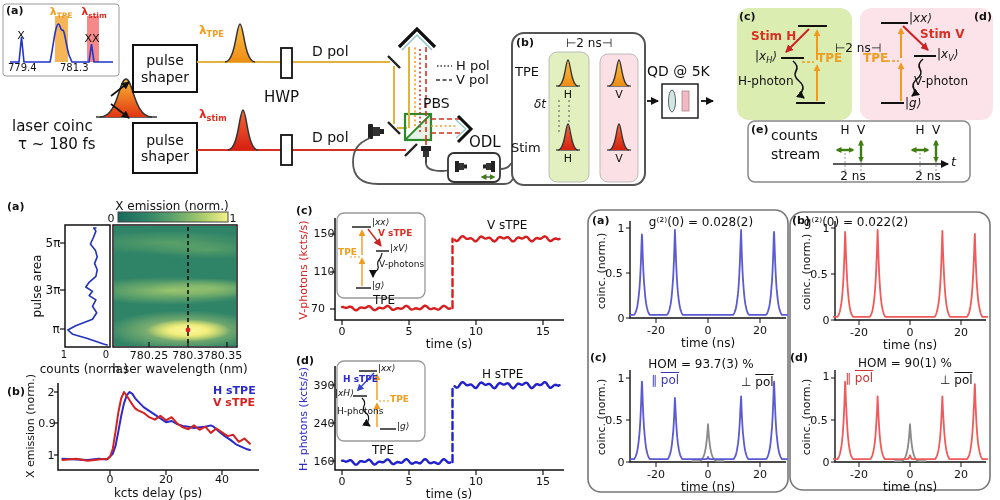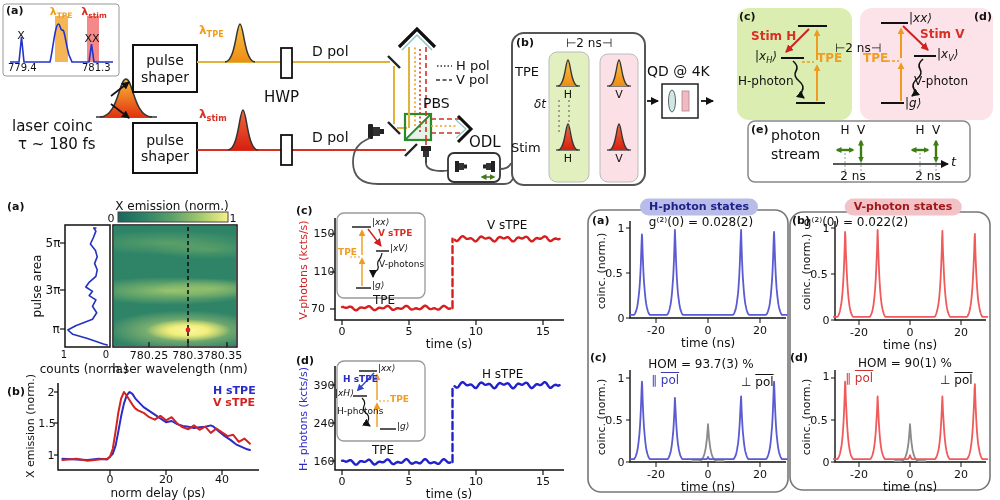--- a/index.html
+++ b/index.html
@@ -360,21 +360,21 @@
       <polyline points="61.7,91.2 62.0,91.2 62.2,91.2 62.5,91.2 62.7,91.2 63.0,91.2 63.2,91.2 63.5,91.2 63.7,91.2 64.0,91.2 64.2,91.2 64.5,91.2 64.8,91.2 65.0,91.2 65.3,91.2 65.5,91.2 65.8,91.2 66.0,91.2 66.3,91.2 66.5,91.2 66.8,91.2 67.1,91.2 67.3,91.2 67.6,91.2 67.8,91.2 68.1,91.2 68.3,91.1 68.6,91.0 68.8,90.9 69.1,90.8 69.3,90.7 69.6,90.5 69.9,90.3 70.1,90.1 70.4,89.9 70.6,89.6 70.9,89.4 71.1,89.1 71.4,88.7 71.6,88.3 71.9,87.9 72.2,87.4 72.4,86.9 72.7,86.3 72.9,85.6 73.2,84.9 73.4,84.0 73.7,83.1 73.9,82.0 74.2,80.9 74.4,79.6 74.7,78.1 75.0,76.5 75.2,74.6 75.5,72.6 75.7,70.3 76.0,67.8 76.2,64.9 76.5,61.7 76.7,58.2 77.0,54.2 77.3,58.2 77.5,61.7 77.8,64.9 78.0,67.8 78.3,70.3 78.5,72.6 78.8,74.6 79.0,76.5 79.3,78.1 79.5,79.6 79.8,80.9 80.1,82.0 80.3,83.1 80.6,84.0 80.8,84.9 81.1,85.6 81.3,86.3 81.6,86.9 81.8,87.4 82.1,87.9 82.4,88.3 82.6,88.7 82.9,89.1 83.1,89.4 83.4,89.6 83.6,89.9 83.9,90.1 84.1,90.3 84.4,90.5 84.6,90.7 84.9,90.8 85.2,90.9 85.4,91.0 85.7,91.1 85.9,91.2 86.2,91.2 86.4,91.2 86.7,91.2 86.9,91.2 87.2,91.2 87.5,91.2 87.7,91.2 88.0,91.2 88.2,91.2 88.5,91.2 88.7,91.2 89.0,91.2 89.2,91.2 89.5,91.2 89.7,91.2 90.0,91.2 90.3,91.2 90.5,91.2 90.8,91.2 91.0,91.2 91.3,91.2 91.5,91.2 91.8,91.2 92.0,91.2 92.3,91.2" fill="none" stroke="#8a8a8a" stroke-width="1.8" stroke-linejoin="round" stroke-linecap="round"></polyline>
       <polyline points="0.5,89.1 0.8,89.1 1.1,89.1 1.4,89.1 1.7,89.1 2.0,89.1 2.3,89.1 2.6,89.1 2.9,89.1 3.3,89.1 3.6,89.1 3.9,89.1 4.2,89.1 4.5,89.1 4.8,88.7 5.1,88.3 5.4,87.7 5.7,87.1 6.0,86.4 6.3,85.6 6.6,84.7 6.9,83.7 7.2,82.5 7.5,81.1 7.8,79.6 8.2,77.8 8.5,75.8 8.8,73.5 9.1,70.8 9.4,67.8 9.7,64.3 10.0,60.4 10.3,55.9 10.6,50.7 10.9,44.9 11.2,38.1 11.5,30.5 11.8,21.7 12.1,11.7 12.4,15.1 12.7,24.7 13.0,33.1 13.4,40.5 13.7,46.9 14.0,52.5 14.3,57.5 14.6,61.8 14.9,65.5 15.2,68.9 15.5,71.7 15.8,74.3 16.1,76.5 16.4,78.4 16.7,80.1 17.0,81.6 17.3,82.9 17.6,84.0 17.9,85.0 18.2,85.9 18.6,86.7 18.9,87.3 19.2,87.9 19.5,88.4 19.8,88.9 20.1,89.1 20.4,89.1 20.7,89.1 21.0,89.1 21.3,89.1 21.6,89.1 21.9,89.1 22.2,89.1 22.5,89.1 22.8,89.1 23.1,89.1 23.5,89.1 23.8,89.1 24.1,89.1 24.4,89.1 24.7,89.1 25.0,89.1 25.3,89.1 25.6,89.1 25.9,89.1 26.2,89.1 26.5,89.1 26.8,89.1 27.1,89.1 27.4,89.1 27.7,89.1 28.0,89.1 28.3,89.1 28.7,89.1 29.0,89.1 29.3,89.1 29.6,89.1 29.9,89.1 30.2,89.1 30.5,89.1 30.8,89.1 31.1,89.1 31.4,89.1 31.7,89.1 32.0,89.1 32.3,89.1 32.6,89.1 32.9,89.1 33.2,89.1 33.5,89.1 33.9,89.1 34.2,89.1 34.5,89.1 34.8,89.1 35.1,89.1 35.4,89.1 35.7,89.1 36.0,89.1 36.3,89.1 36.6,89.1 36.9,89.1 37.2,89.1 37.5,88.9 37.8,88.5 38.1,88.0 38.4,87.4 38.8,86.8 39.1,86.0 39.4,85.2 39.7,84.2 40.0,83.1 40.3,81.8 40.6,80.4 40.9,78.7 41.2,76.8 41.5,74.7 41.8,72.2 42.1,69.4 42.4,66.2 42.7,62.5 43.0,58.3 43.3,53.4 43.6,47.9 44.0,41.7 44.3,34.5 44.6,26.3 44.9,31.9 45.2,39.4 45.5,45.9 45.8,51.7 46.1,56.7 46.4,61.1 46.7,65.0 47.0,68.4 47.3,71.3 47.6,73.9 47.9,76.1 48.2,78.1 48.5,79.9 48.8,81.4 49.2,82.7 49.5,83.9 49.8,84.9 50.1,85.8 50.4,86.5 50.7,87.2 51.0,87.8 51.3,88.3 51.6,88.8 51.9,89.1 52.2,89.1 52.5,89.1 52.8,89.1 53.1,89.1 53.4,89.1 53.7,89.1 54.1,89.1 54.4,89.1 54.7,89.1 55.0,89.1 55.3,89.1 55.6,89.1 55.9,89.1 56.2,89.1 56.5,89.1 56.8,89.1 57.1,89.1 57.4,89.1 57.7,89.1 58.0,89.1 58.3,89.1 58.6,89.1 58.9,89.1 59.3,89.1 59.6,89.1 59.9,89.1 60.2,89.1 60.5,89.1 60.8,89.1 61.1,89.1 61.4,89.1 61.7,89.1 62.0,89.1 62.3,89.1 62.6,89.1 62.9,89.1 63.2,89.1 63.5,89.1 63.8,89.1 64.1,89.1 64.5,89.1 64.8,89.1 65.1,89.1 65.4,89.1 65.7,89.1 66.0,89.1 66.3,89.1 66.6,89.1 66.9,89.1 67.2,89.1 67.5,89.1 67.8,89.1 68.1,89.1 68.4,89.1 68.7,89.1 69.0,89.1 69.4,89.1 69.7,89.1 70.0,89.1 70.3,89.1 70.6,89.1 70.9,89.1 71.2,89.1 71.5,89.1 71.8,89.1 72.1,89.1 72.4,89.1 72.7,89.1 73.0,89.1 73.3,89.1 73.6,89.1 73.9,89.1 74.2,89.1 74.6,89.1 74.9,89.1 75.2,89.0 75.5,88.5 75.8,88.1 76.1,87.5 76.4,86.9 76.7,86.1 77.0,85.3 77.3,86.1 77.6,86.9 77.9,87.5 78.2,88.1 78.5,88.5 78.8,89.0 79.1,89.1 79.4,89.1 79.8,89.1 80.1,89.1 80.4,89.1 80.7,89.1 81.0,89.1 81.3,89.1 81.6,89.1 81.9,89.1 82.2,89.1 82.5,89.1 82.8,89.1 83.1,89.1 83.4,89.1 83.7,89.1 84.0,89.1 84.3,89.1 84.7,89.1 85.0,89.1 85.3,89.1 85.6,89.1 85.9,89.1 86.2,89.1 86.5,89.1 86.8,89.1 87.1,89.1 87.4,89.1 87.7,89.1 88.0,89.1 88.3,89.1 88.6,89.1 88.9,89.1 89.2,89.1 89.5,89.1 89.9,89.1 90.2,89.1 90.5,89.1 90.8,89.1 91.1,89.1 91.4,89.1 91.7,89.1 92.0,89.1 92.3,89.1 92.6,89.1 92.9,89.1 93.2,89.1 93.5,89.1 93.8,89.1 94.1,89.1 94.4,89.1 94.7,89.1 95.1,89.1 95.4,89.1 95.7,89.1 96.0,89.1 96.3,89.1 96.6,89.1 96.9,89.1 97.2,89.1 97.5,89.1 97.8,89.1 98.1,89.1 98.4,89.1 98.7,89.1 99.0,89.1 99.3,89.1 99.6,89.1 100.0,89.1 100.3,89.1 100.6,89.1 100.9,89.1 101.2,89.1 101.5,89.1 101.8,89.1 102.1,89.1 102.4,88.8 102.7,88.3 103.0,87.8 103.3,87.2 103.6,86.5 103.9,85.8 104.2,84.9 104.5,83.9 104.8,82.7 105.2,81.4 105.5,79.9 105.8,78.1 106.1,76.1 106.4,73.9 106.7,71.3 107.0,68.4 107.3,65.0 107.6,61.1 107.9,56.7 108.2,51.7 108.5,45.9 108.8,39.4 109.1,31.9 109.4,26.3 109.7,34.5 110.0,41.7 110.4,47.9 110.7,53.4 111.0,58.3 111.3,62.5 111.6,66.2 111.9,69.4 112.2,72.2 112.5,74.7 112.8,76.8 113.1,78.7 113.4,80.4 113.7,81.8 114.0,83.1 114.3,84.2 114.6,85.2 114.9,86.0 115.3,86.8 115.6,87.4 115.9,88.0 116.2,88.5 116.5,88.9 116.8,89.1 117.1,89.1 117.4,89.1 117.7,89.1 118.0,89.1 118.3,89.1 118.6,89.1 118.9,89.1 119.2,89.1 119.5,89.1 119.8,89.1 120.1,89.1 120.5,89.1 120.8,89.1 121.1,89.1 121.4,89.1 121.7,89.1 122.0,89.1 122.3,89.1 122.6,89.1 122.9,89.1 123.2,89.1 123.5,89.1 123.8,89.1 124.1,89.1 124.4,89.1 124.7,89.1 125.0,89.1 125.3,89.1 125.7,89.1 126.0,89.1 126.3,89.1 126.6,89.1 126.9,89.1 127.2,89.1 127.5,89.1 127.8,89.1 128.1,89.1 128.4,89.1 128.7,89.1 129.0,89.1 129.3,89.1 129.6,89.1 129.9,89.1 130.2,89.1 130.6,89.1 130.9,89.1 131.2,89.1 131.5,89.1 131.8,89.1 132.1,89.1 132.4,89.1 132.7,89.1 133.0,89.1 133.3,89.1 133.6,89.1 133.9,89.1 134.2,89.0 134.5,88.5 134.8,88.0 135.1,87.5 135.4,86.8 135.8,86.1 136.1,85.2 136.4,84.3 136.7,83.2 137.0,81.9 137.3,80.5 137.6,78.8 137.9,76.9 138.2,74.8 138.5,72.3 138.8,69.5 139.1,66.3 139.4,62.7 139.7,58.5 140.0,53.7 140.3,48.3 140.6,42.0 141.0,34.9 141.3,26.8 141.6,17.5 141.9,14.1 142.2,23.8 142.5,32.3 142.8,39.8 143.1,46.3 143.4,52.0 143.7,57.0 144.0,61.4 144.3,65.2 144.6,68.5 144.9,71.5 145.2,74.0 145.5,76.3 145.9,78.2 146.2,79.9 146.5,81.5 146.8,82.8 147.1,83.9 147.4,84.9 147.7,85.8 148.0,86.6 148.3,87.3 148.6,87.9 148.9,88.4 149.2,88.8 149.5,89.1 149.8,89.1 150.1,89.1 150.4,89.1 150.7,89.1 151.1,89.1 151.4,89.1 151.7,89.1 152.0,89.1 152.3,89.1 152.6,89.1 152.9,89.1 153.2,89.1 153.5,89.1 153.8,89.1 154.1,89.1 154.4,89.1" fill="none" stroke="#ef5a5a" stroke-width="1.8" stroke-linejoin="round" stroke-linecap="round"></polyline>
     </svg>
 
   <span class="lb s11 b" style="left:6px;top:5px">(a)</span>
   <span class="lb s11 b or ctr" style="left:61px;top:6px"><span>λ</span><sub>TPE</sub></span>
   <span class="lb s11 b rd ctr" style="left:94px;top:6px"><span>λ</span><sub>stim</sub></span>
   <span class="lb s11 ctr" style="left:21px;top:30px">X</span>
   <span class="lb s11 ctr" style="left:92px;top:33px">XX</span>
   <span class="lb s10" style="left:8px;top:63px">779.4</span>
-  <span class="lb s10" style="left:82px;top:63px">781.3</span>
+  <span class="lb s10" style="left:60px;top:63px">781.3</span>
   <span class="lb s15" style="left:12px;top:119px">laser coinc</span>
   <span class="lb s15" style="left:18px;top:137px">τ ~ 180 fs</span>
   <div class="boxtxt" style="left:133px;top:45px;width:64px;height:47px">
       <span>pulse</span>
       <span>shaper</span>
     </div>
   <div class="boxtxt" style="left:133px;top:123px;width:64px;height:50px">
       <span>pulse</span>
       <span>shaper</span>
     </div>
@@ -389,36 +389,36 @@
   <span class="lb s15" style="left:469px;top:135px">ODL</span>
   <span class="lb s11 b" style="left:516px;top:37px">(b)</span>
   <span class="lb s12 ctr" style="left:589px;top:37px">⊢2 ns⊣</span>
   <span class="lb s13" style="left:515px;top:65px">TPE</span>
   <span class="lb s12 i" style="left:534px;top:98px">δt</span>
   <span class="lb s13" style="left:511px;top:141px">Stim</span>
   <span class="lb s11 ctr" style="left:568px;top:89px">H</span>
   <span class="lb s11 ctr" style="left:619px;top:89px">V</span>
   <span class="lb s11 ctr" style="left:568px;top:153px">H</span>
   <span class="lb s11 ctr" style="left:619px;top:153px">V</span>
-  <span class="lb s14" style="left:647px;top:64px">QD @ 4K</span>
+  <span class="lb s14" style="left:647px;top:64px">QD @ 5K</span>
   <span class="lb s11 b" style="left:739px;top:11px">(c)</span>
   <span class="lb s12 b rd" style="left:751px;top:30px">Stim H</span>
   <span class="lb s12 i" style="left:755px;top:50px"><span>|x</span><sub>H</sub><span>⟩</span></span>
   <span class="lb s12 b or" style="left:817px;top:52px">TPE</span>
   <span class="lb s12" style="left:738px;top:75px">H-photon</span>
   <span class="lb s12 ctr" style="left:858px;top:42px">⊢2 ns⊣</span>
   <span class="lb s11 b" style="left:974px;top:11px">(d)</span>
   <span class="lb s12 i" style="left:909px;top:12px">|xx⟩</span>
   <span class="lb s12 b rd" style="left:920px;top:28px">Stim V</span>
   <span class="lb s12 b or" style="left:863px;top:52px">TPE</span>
   <span class="lb s12 i" style="left:937px;top:48px"><span>|x</span><sub>V</sub><span>⟩</span></span>
   <span class="lb s12" style="left:914px;top:75px">V-photon</span>
   <span class="lb s12 i" style="left:905px;top:97px">|g⟩</span>
   <span class="lb s11 b" style="left:751px;top:124px">(e)</span>
-  <span class="lb s14" style="left:771px;top:128px">photon</span>
+  <span class="lb s14" style="left:771px;top:128px">counts</span>
   <span class="lb s14" style="left:771px;top:147px">stream</span>
   <span class="lb s12 ctr" style="left:845px;top:124px">H</span>
   <span class="lb s12 ctr" style="left:861px;top:124px">V</span>
   <span class="lb s12 ctr" style="left:920px;top:124px">H</span>
   <span class="lb s12 ctr" style="left:936px;top:124px">V</span>
   <span class="lb s13 i" style="left:951px;top:155px">t</span>
   <span class="lb s12 ctr" style="left:853px;top:170px">2 ns</span>
   <span class="lb s12 ctr" style="left:928px;top:170px">2 ns</span>
 
   <span class="lb s11 b" style="left:7px;top:201px">(a)</span>
@@ -433,26 +433,26 @@
   <span class="lb s10 ctr" style="left:106px;top:350px">0</span>
   <span class="lb s12 ctr" style="left:84px;top:363px">counts (norm.)</span>
   <span class="lb s11 ctr" style="left:149px;top:350px">780.25</span>
   <span class="lb s11 ctr" style="left:188px;top:350px">780.3</span>
   <span class="lb s11 ctr" style="left:223px;top:350px">780.35</span>
   <span class="lb s12 ctr" style="left:180px;top:363px">laser wavelength (nm)</span>
 
   <span class="lb s11 b" style="left:7px;top:386px">(b)</span>
   <span class="lb s11 rot" style="left:30px;top:426px">X emission (norm.)</span>
   <span class="lb s11 ctr" style="left:51px;top:387px">2</span>
-  <span class="lb s11 ctr" style="left:47px;top:418px">1.5</span>
+  <span class="lb s11 ctr" style="left:47px;top:418px">0.9</span>
   <span class="lb s11 ctr" style="left:51px;top:450px">1</span>
   <span class="lb s11 ctr" style="left:110px;top:474px">0</span>
   <span class="lb s11 ctr" style="left:166px;top:474px">20</span>
   <span class="lb s11 ctr" style="left:222px;top:474px">40</span>
-  <span class="lb s12 ctr" style="left:158px;top:487px">norm delay (ps)</span>
+  <span class="lb s12 ctr" style="left:158px;top:487px">kcts delay (ps)</span>
   <span class="lb s11 b bl" style="left:213px;top:385px">H sTPE</span>
   <span class="lb s11 b drd" style="left:213px;top:397px">V sTPE</span>
 
   <span class="lb s11 b" style="left:296px;top:205px">(c)</span>
   <span class="lb s11 rot drd" style="left:303px;top:270px">V-photons (kcts/s)</span>
   <span class="lb s11 ctr" style="left:324px;top:228px">150</span>
   <span class="lb s11 ctr" style="left:324px;top:266px">110</span>
   <span class="lb s11 ctr" style="left:318px;top:303px">70</span>
   <span class="lb s11 ctr" style="left:342px;top:326px">0</span>
   <span class="lb s11 ctr" style="left:409px;top:326px">5</span>
@@ -480,22 +480,20 @@
   <span class="lb s12 ctr" style="left:449px;top:488px">time (s)</span>
   <span class="lb s12" style="left:372px;top:444px">TPE</span>
   <span class="lb s12" style="left:482px;top:368px">H sTPE</span>
   <span class="lb s9 i" style="left:378px;top:364px">|xx⟩</span>
   <span class="lb s9 b bl" style="left:343px;top:375px">H sTPE</span>
   <span class="lb s9 i" style="left:335px;top:389px">|xH⟩</span>
   <span class="lb s9 b or" style="left:390px;top:395px">TPE</span>
   <span class="lb s9" style="left:337px;top:407px">H-photons</span>
   <span class="lb s9 i" style="left:397px;top:422px">|g⟩</span>
 
-  <div class="badge" style="left:699px;top:207px;background:#b8bce8;color:#20208a">H-photon states</div>
-  <div class="badge" style="left:903px;top:207px;background:#f2c2c6;color:#a01818">V-photon states</div>
 
   <span class="lb s11 b" style="left:592px;top:215px">(a)</span>
   <span class="lb s12 ctr" style="left:701px;top:216px">g⁽²⁾(0) = 0.028(2)</span>
   <span class="lb s11 rot" style="left:601px;top:271px">coinc. (norm.)</span>
   <span class="lb s11 ctr" style="left:621px;top:223px">1</span>
   <span class="lb s11 ctr" style="left:614px;top:268px">0.5</span>
   <span class="lb s11 ctr" style="left:621px;top:313px">0</span>
   <span class="lb s11 ctr" style="left:656px;top:325px">-20</span>
   <span class="lb s11 ctr" style="left:708px;top:325px">0</span>
   <span class="lb s11 ctr" style="left:760px;top:325px">20</span>

